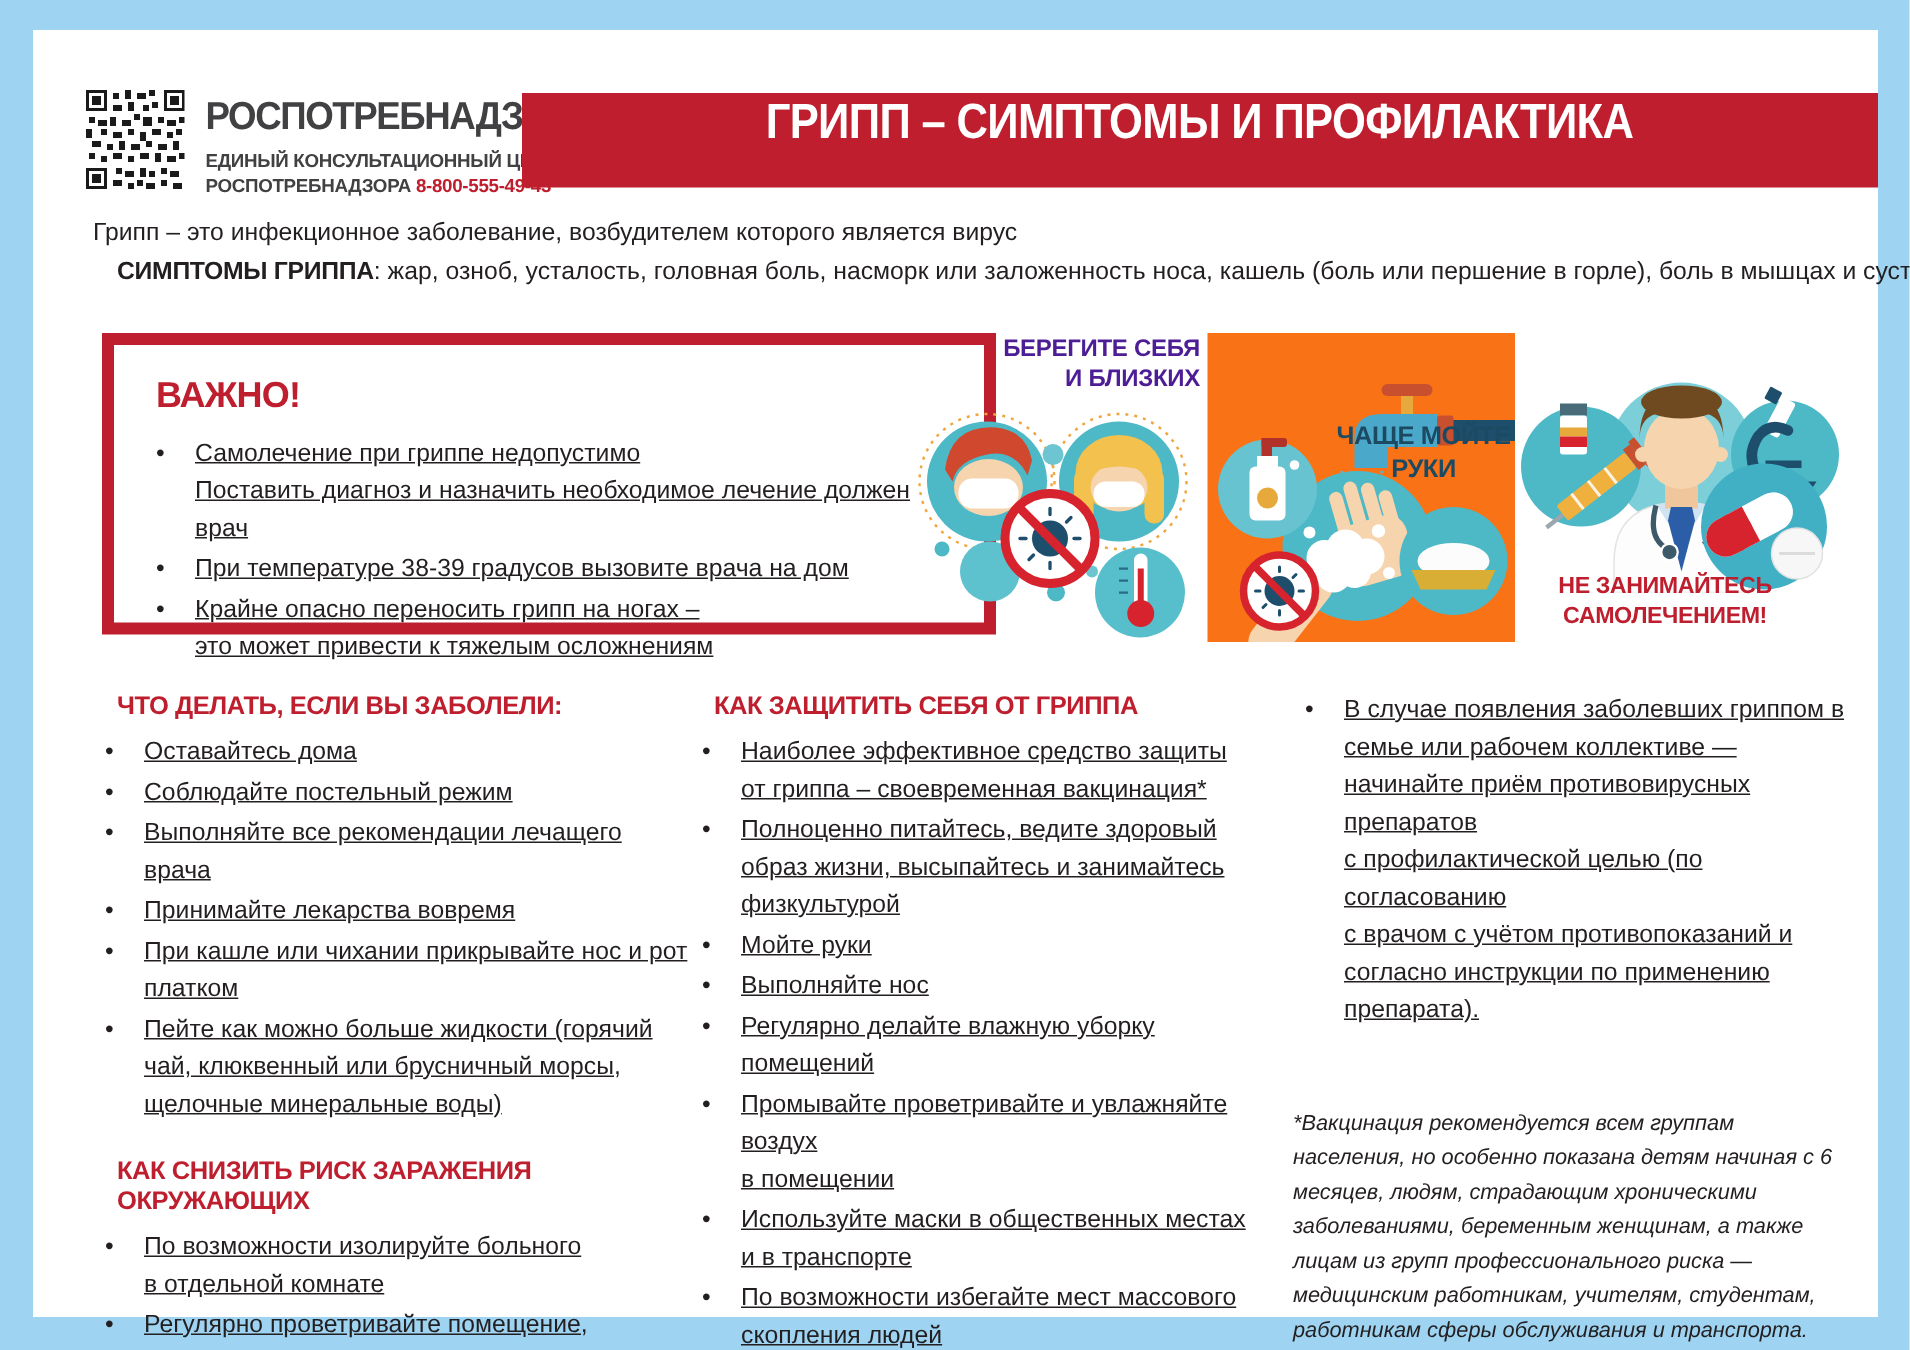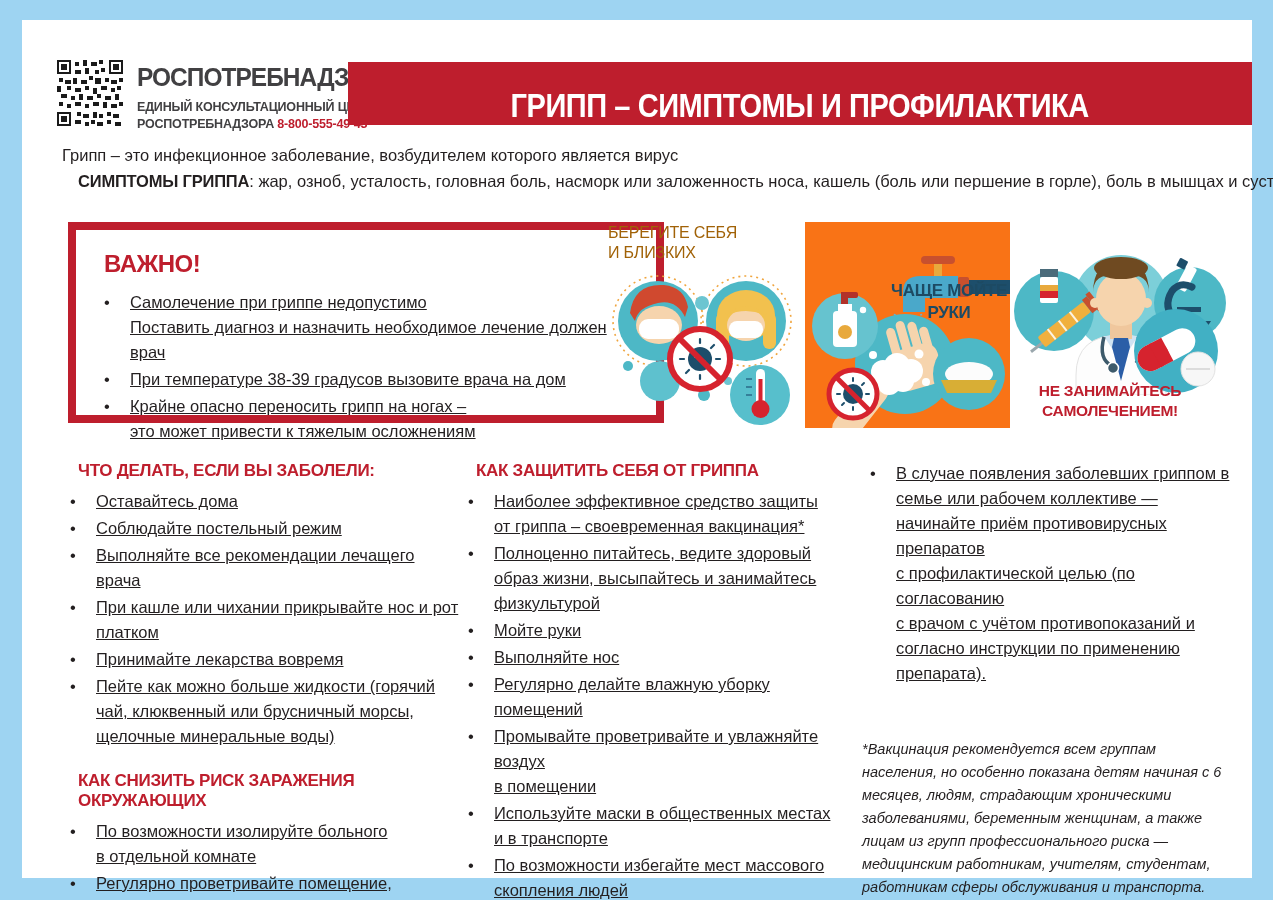--- a/index.html
+++ b/index.html
@@ -6,40 +6,40 @@
   body{font-family:"Liberation Sans","DejaVu Sans",sans-serif;color:#231f20;}
   .poster{position:relative;width:1273px;height:900px;background:#9ed4f2;overflow:hidden;}
   .sheet{position:absolute;left:22px;top:20px;width:1230px;height:858px;background:#ffffff;}
 
   
   .logo-block{position:absolute;left:35px;top:40px;display:flex;gap:14px;align-items:flex-start;}
   .qr{width:66px;height:66px;}
   .org-name{font-size:26px;font-weight:bold;color:#414042;letter-spacing:-1px;transform:scaleX(.94);transform-origin:left;white-space:nowrap;margin-top:2px;}
   .org-sub{font-size:12.5px;font-weight:bold;color:#414042;letter-spacing:-.2px;margin-top:6px;line-height:17px;white-space:nowrap;}
   .phone{color:#be1e2d;}
-  .banner{position:absolute;left:326px;top:42px;width:904px;height:63px;background:#be1e2d;display:flex;align-items:flex-end;justify-content:center;}
+  .banner{position:absolute;left:326px;top:42px;width:904px;height:63px;background:#be1e2d;display:flex;align-items:flex-start;justify-content:center;}
   .banner-title{color:#fff;font-size:33px;font-weight:bold;letter-spacing:-.5px;transform:scaleX(.88);white-space:nowrap;}
 
   
   .intro{position:absolute;left:40px;top:122px;font-size:16.5px;line-height:26px;white-space:nowrap;}
   .intro b{letter-spacing:-.2px;margin-left:16px;}
 
   
   .important-box{position:absolute;left:46px;top:202px;width:596px;height:201px;border:8px solid #be1e2d;box-sizing:border-box;background:#fff;padding:14px 12px 0 24px;}
   .important-title{color:#be1e2d;font-size:24px;font-weight:bold;letter-spacing:-.5px;margin:6px 0 12px 4px;}
   ul.bullets{list-style:none;margin:0;padding:0;text-decoration:underline;}
   ul.bullets li{position:relative;padding-left:34px;font-size:16.5px;line-height:25px;white-space:pre-line;margin-bottom:2px;}
   ul.bullets li::before{content:"•";position:absolute;left:8px;top:0;}
   .important-box ul.bullets li{padding-left:30px;}
   .important-box ul.bullets li::before{left:4px;}
 
   
   .ill{position:absolute;}
   .ill-care{left:586px;top:203px;width:192px;height:214px;}
-  .care-caption{text-align:left;color:#a16207;font-weight:normal;font-size:16px;line-height:20px;white-space:pre-line;letter-spacing:-.2px;}
+  .care-caption{text-align:right;color:#4c1d95;font-weight:bold;font-size:16px;line-height:20px;white-space:pre-line;letter-spacing:-.2px;}
   .ill-wash{left:783px;top:202px;width:205px;height:206px;background:#f97316;}
   .wash-caption{position:absolute;left:86px;top:58px;width:116px;text-align:center;color:#1d4a63;font-weight:bold;font-size:17px;line-height:22px;white-space:pre-line;letter-spacing:-.3px;}
   .ill-doctor{left:992px;top:203px;width:218px;height:214px;}
   .doctor-caption{position:absolute;left:6px;top:158px;width:180px;text-align:center;color:#be1e2d;font-weight:bold;font-size:15.5px;line-height:20px;white-space:pre-line;letter-spacing:-.3px;}
 
   
   .col{position:absolute;top:441px;}
   .col1{left:40px;width:398px;}
   .col2{left:438px;width:398px;}
   .col3{left:840px;width:372px;}
@@ -325,22 +325,22 @@
       <div class="doctor-caption">НЕ ЗАНИМАЙТЕСЬ
 САМОЛЕЧЕНИЕМ!</div>
     </div>
 
     <div class="col col1">
       <h3 class="red-head">ЧТО ДЕЛАТЬ, ЕСЛИ ВЫ ЗАБОЛЕЛИ:</h3>
       <ul class="bullets">
         <li>Оставайтесь дома</li>
         <li>Соблюдайте постельный режим</li>
         <li>Выполняйте все рекомендации лечащего врача</li>
+        <li>Принимайте лекарства вовремя</li>
         <li>При кашле или чихании прикрывайте нос и рот платком</li>
-        <li>Принимайте лекарства вовремя</li>
         <li>Пейте как можно больше жидкости (горячий чай, клюквенный или брусничный морсы, щелочные минеральные воды)</li>
       </ul>
       <h3 class="red-head second">КАК СНИЗИТЬ РИСК ЗАРАЖЕНИЯ ОКРУЖАЮЩИХ</h3>
       <ul class="bullets">
         <li>По возможности изолируйте больного
 в отдельной комнате</li>
         <li>Регулярно проветривайте помещение,
 где находится больной</li>
 
       </ul>

